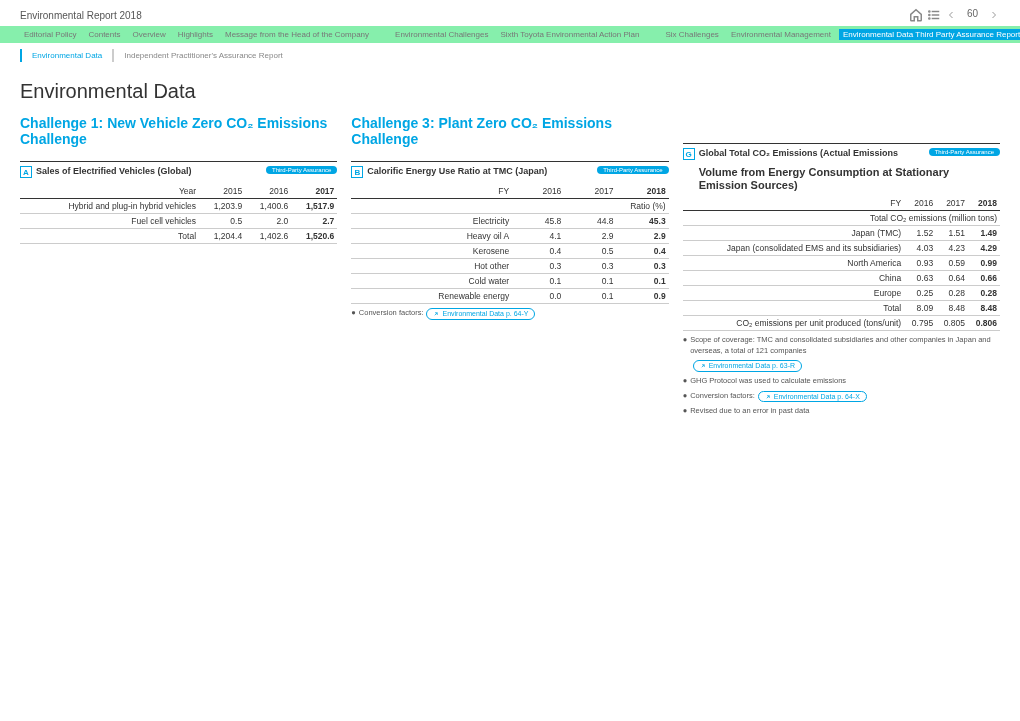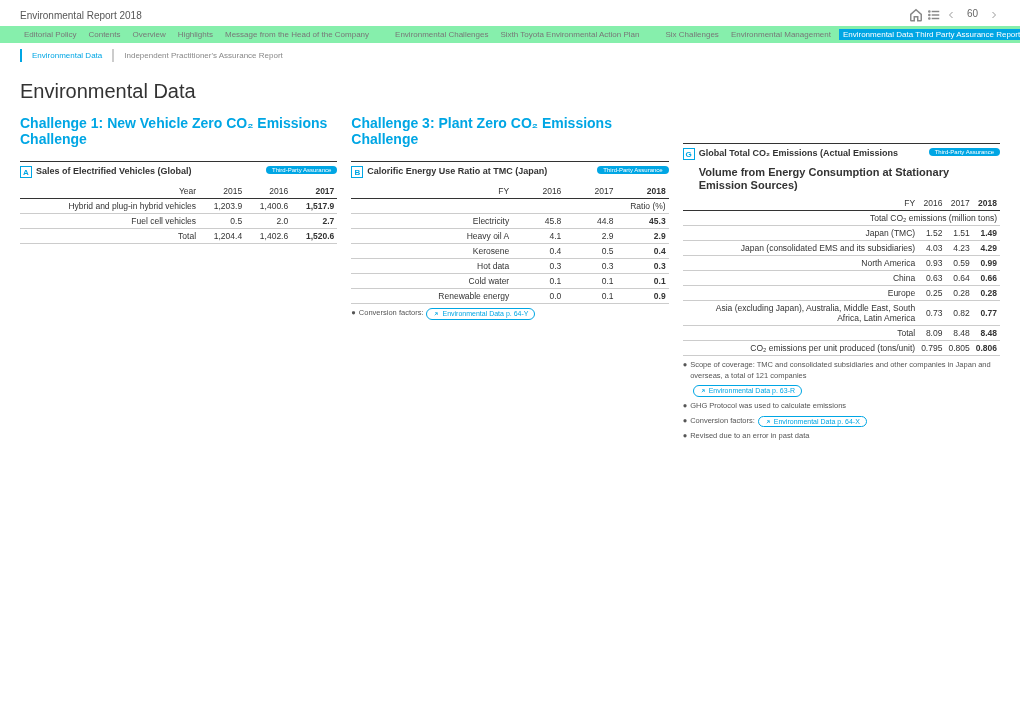--- a/index.html
+++ b/index.html
@@ -169,21 +169,21 @@
             <td>2.9</td>
             <td class="bold">2.9</td>
           </tr>
         <tr>
             <td>Kerosene</td>
             <td>0.4</td>
             <td>0.5</td>
             <td class="bold">0.4</td>
           </tr>
         <tr>
-            <td>Hot data</td>
+            <td>Hot other</td>
             <td>0.3</td>
             <td>0.3</td>
             <td class="bold">0.3</td>
           </tr>
         <tr>
             <td>Cold water</td>
             <td>0.1</td>
             <td>0.1</td>
             <td class="bold">0.1</td>
           </tr>
@@ -253,26 +253,20 @@
             <td>0.64</td>
             <td class="bold">0.66</td>
           </tr>
         <tr>
             <td class="indent">Europe</td>
             <td>0.25</td>
             <td>0.28</td>
             <td class="bold">0.28</td>
           </tr>
         <tr>
-            <td class="indent">Asia (excluding Japan), Australia, Middle East, South Africa, Latin America</td>
-            <td>0.73</td>
-            <td>0.82</td>
-            <td class="bold">0.77</td>
-          </tr>
-        <tr>
             <td>Total</td>
             <td>8.09</td>
             <td>8.48</td>
             <td class="bold">8.48</td>
           </tr>
         <tr>
             <td>CO₂ emissions per unit produced (tons/unit)</td>
             <td>0.795</td>
             <td>0.805</td>
             <td class="bold">0.806</td>

